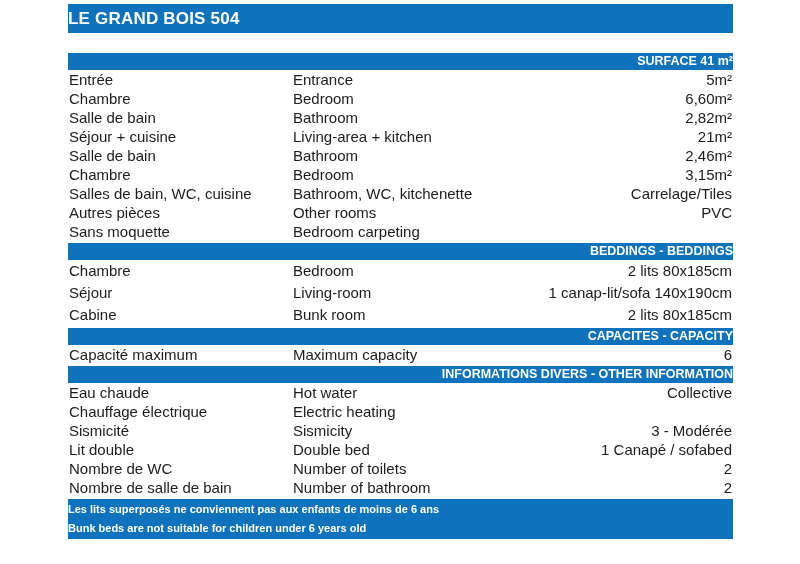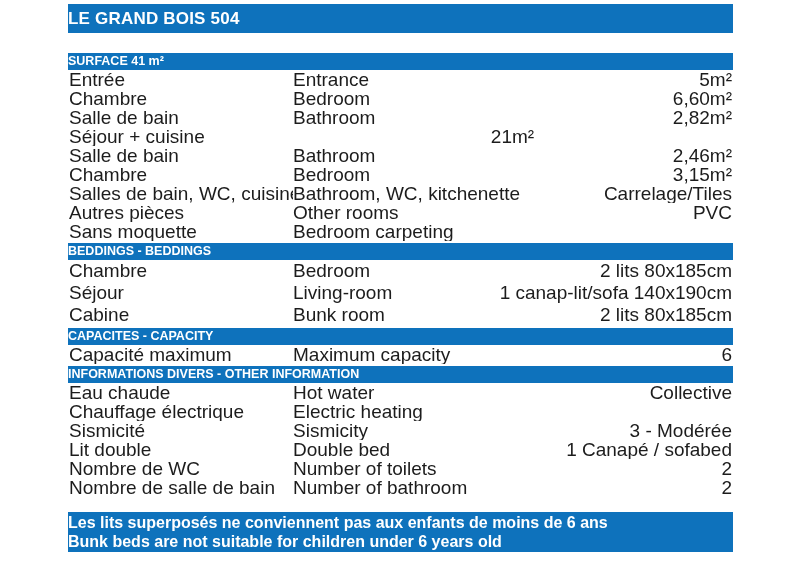--- a/index.html
+++ b/index.html
@@ -25,44 +25,44 @@
     height: 29px;
     line-height: 29px;
     font-size: 17px;
     letter-spacing: 0.2px;
     margin-bottom: 20px;
   }
   .section-header {
     background: var(--blue, #0E72BC);
     color: var(--banner-text, #ffffff);
     font-weight: bold;
-    text-align: left;
+    text-align: right;
     height: 17px;
     line-height: 17px;
     font-size: 12.5px;
     margin-top: 2px;
   }
   .section:first-of-type .section-header { margin-top: 0; }
   .row {
     display: grid;
     grid-template-columns: 225px 1fr auto;
     height: 19px;
     line-height: 19px;
-    font-size: 19px;
+    font-size: 15px;
   }
   
   .section:nth-of-type(3) .row { height: 22px; line-height: 22px; }
   .cell { white-space: nowrap; overflow: hidden; }
   .cell.fr { padding-left: 1px; }
   .cell.value { text-align: center; padding-right: 1px; }
   .footer-banner {
-    margin-top: 15px;
+    margin-top: 2px;
     height: 40px;
     padding-top: 1px;
-    font-size: 16px;
+    font-size: 11px;
   }
   .footer-banner .footer-line {
     line-height: 19px;
   }
 </style>
 </head>
 <body style="color: rgb(28, 28, 28);">
 
 <div class="sheet">
   <div class="banner title-banner">LE GRAND BOIS 504</div>
@@ -80,20 +80,21 @@
           <div class="cell en">Bedroom</div>
           <div class="cell value">6,60m²</div>
         </div>
         <div class="row">
           <div class="cell fr">Salle de bain</div>
           <div class="cell en">Bathroom</div>
           <div class="cell value">2,82m²</div>
         </div>
         <div class="row">
           <div class="cell fr">Séjour + cuisine</div>
+          <div class="cell en">Living-area + kitchen</div>
           <div class="cell value">21m²</div>
         </div>
         <div class="row">
           <div class="cell fr">Salle de bain</div>
           <div class="cell en">Bathroom</div>
           <div class="cell value">2,46m²</div>
         </div>
         <div class="row">
           <div class="cell fr">Chambre</div>
           <div class="cell en">Bedroom</div>

